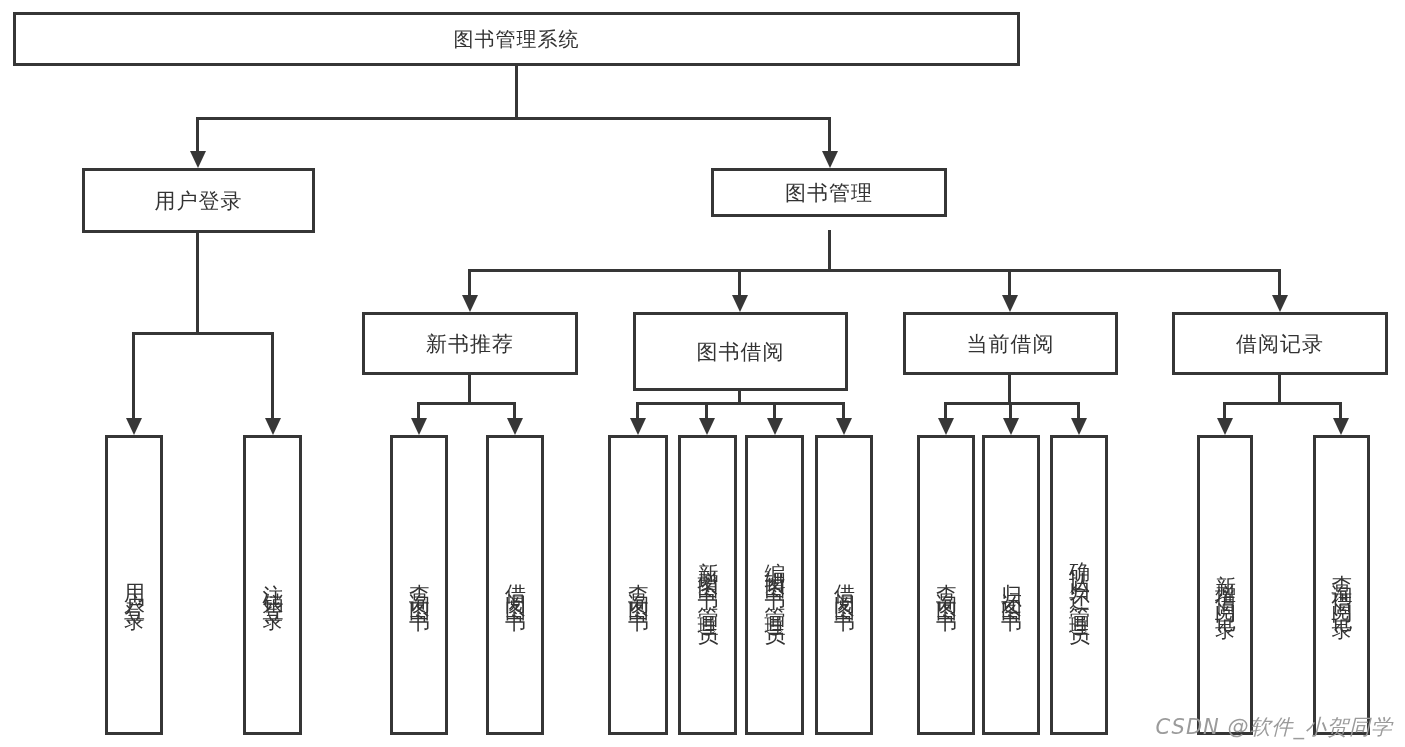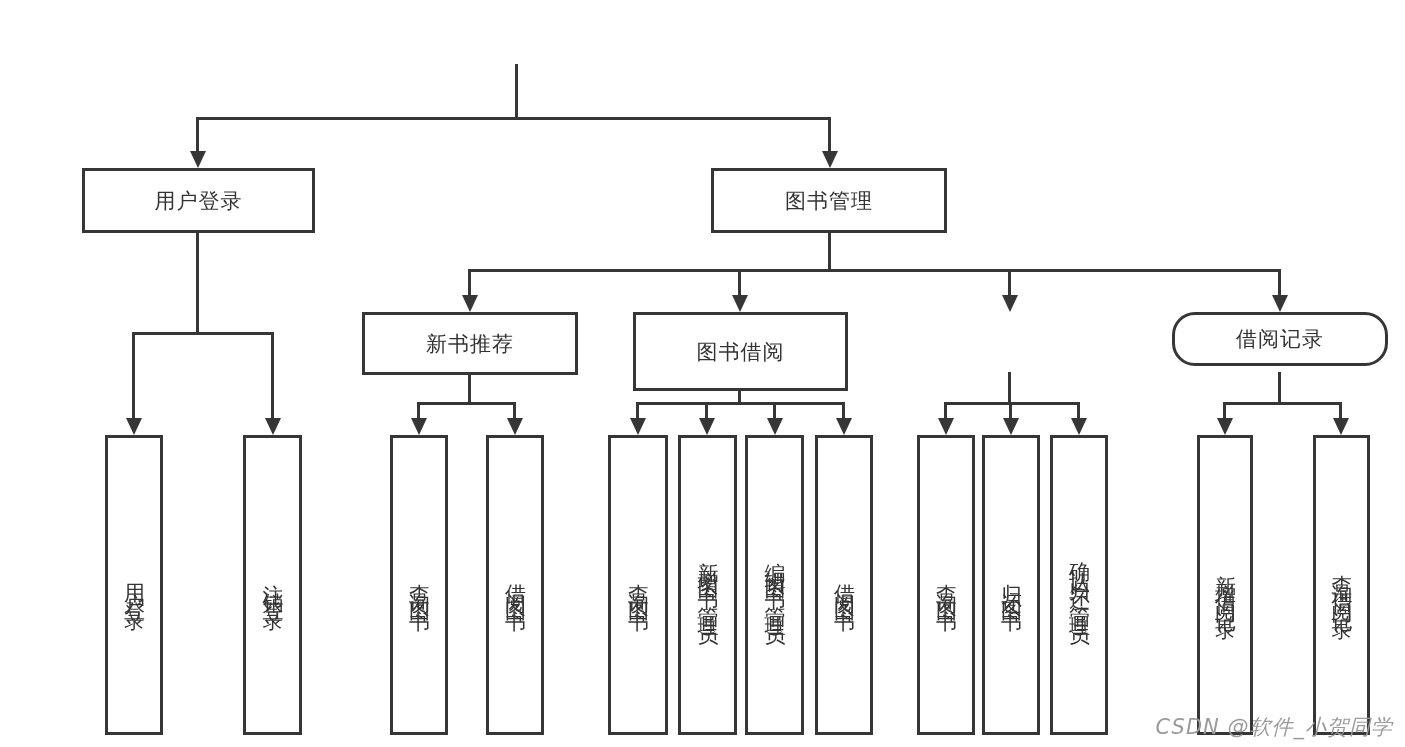--- a/index.html
+++ b/index.html
@@ -111,27 +111,29 @@
   <div class="arrow" style="left:1003px; top:418px;"></div>
   <div class="arrow" style="left:1071px; top:418px;"></div>
 
   <div class="vline" style="left:1278px; top:372px; height:32px;"></div>
   <div class="hline" style="left:1223px; top:402px; width:119px;"></div>
   <div class="vline" style="left:1223px; top:402px; height:18px;"></div>
   <div class="vline" style="left:1339px; top:402px; height:18px;"></div>
   <div class="arrow" style="left:1217px; top:418px;"></div>
   <div class="arrow" style="left:1333px; top:418px;"></div>
 
+  <div class="box root" style="left:13px; top:12px; width:1007px; height:54px;">图书管理系统</div>
 
   <div class="box" style="left:82px; top:168px; width:233px; height:65px;">用户登录</div>
-  <div class="box" style="left:711px; top:168px; width:236px; height:65px;">图书管理</div>
+  <div class="box" style="left:711px; top:168px; width:236px; height:49px;">图书管理</div>
 
   <div class="box" style="left:362px; top:312px; width:216px; height:63px;">新书推荐</div>
   <div class="box" style="left:633px; top:312px; width:215px; height:79px;">图书借阅</div>
-  <div class="box" style="left:1172px; top:312px; width:216px; height:54px;border-radius:23px;">借阅记录</div>
+  <div class="box" style="left:903px; top:312px; width:215px; height:63px;">当前借阅</div>
+  <div class="box" style="left:1172px; top:312px; width:216px; height:63px;">借阅记录</div>
 
   <div class="vbox" style="left:105px; top:435px; width:58px; height:300px;">
     <span class="vtext">用户登录</span>
   </div>
   <div class="vbox" style="left:243px; top:435px; width:59px; height:300px;">
     <span class="vtext">注销登录</span>
   </div>
 
   <div class="vbox" style="left:390px; top:435px; width:58px; height:300px;">
     <span class="vtext">查询图书</span>

